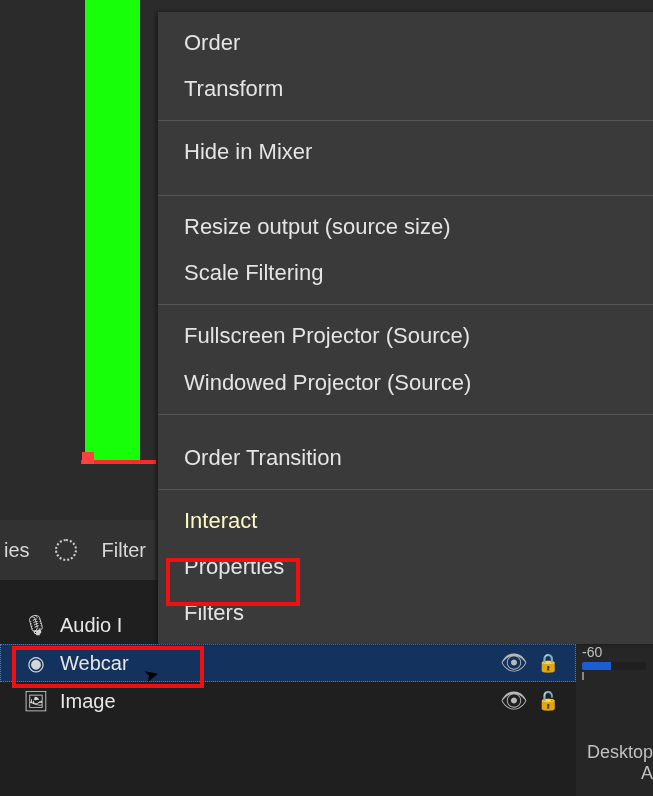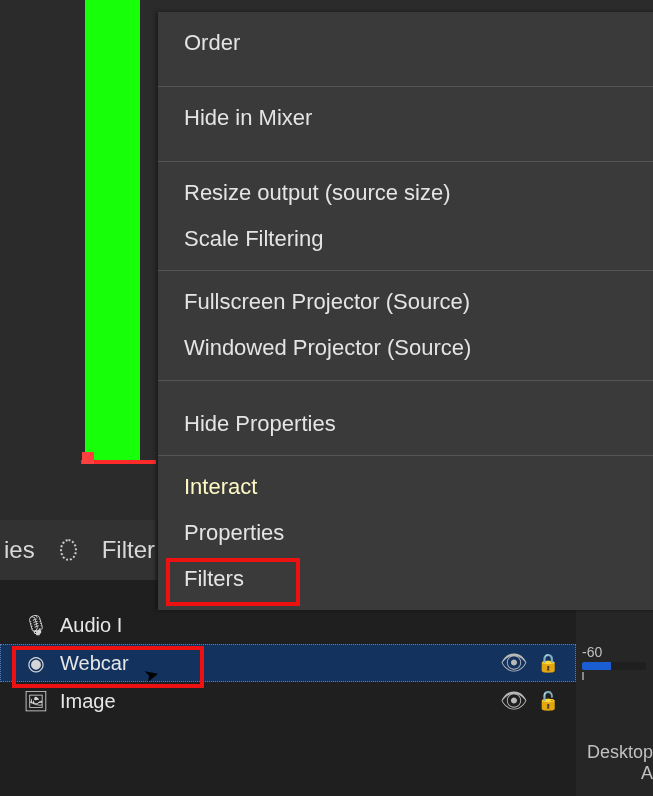--- a/index.html
+++ b/index.html
@@ -3,21 +3,21 @@
 <meta charset="utf-8">
 <style>
   * { box-sizing: border-box; margin: 0; padding: 0; font-family: "Segoe UI", Arial, sans-serif; }
   body { background: #2b2b2b; width: 653px; height: 796px; position: relative; overflow: hidden; color: #d8d8d8; }
 
   .preview-area { position: absolute; left: 0; top: 0; width: 155px; height: 500px; background: #2b2b2b; }
   .green-box { position: absolute; left: 85px; top: 0; width: 55px; height: 460px; background: #18ff0a; }
   .green-box::after { content:""; position:absolute; left:-4px; bottom:-4px; width:75px; height:4px; background:#ff2b2b; }
   .corner-dot { position:absolute; left:82px; top:452px; width:12px; height:12px; background:#ff4040; }
 
-  .dock-bar { position:absolute; left:0; top:520px; width:155px; height:60px; background:#323232; display:flex; align-items:center; gap:25px; padding-left:4px; font-size:24px; }
+  .dock-bar { position:absolute; left:0; top:520px; width:155px; height:60px; background:#323232; display:flex; align-items:center; gap:25px; padding-left:4px; font-size:20px; }
   .dock-bar .filter-icon { width:22px; height:22px; border:2px dotted #ccc; border-radius:50%; display:inline-block; }
 
   .sources-panel { position:absolute; left:0; top:580px; width:576px; height:216px; background:#1f1f1f; }
   .src-row { display:flex; align-items:center; height:38px; padding:0 8px 0 22px; font-size:20px; color:#e6e6e6; position:relative; }
   .src-row.selected { background:#13335e; outline:1px dotted #5a7bb8; outline-offset:-1px; }
   .src-ico { width:28px; text-align:center; margin-right:10px; color:#d6d6d6; font-size:20px; }
   .eye { position:absolute; right:48px; font-size:22px; color:#b9b9b9; }
   .lock { position:absolute; right:16px; font-size:18px; color:#a7a7a7; }
   .cursor { position:absolute; left:144px; top:20px; font-size:18px; color:#000; transform:rotate(-15deg); }
 
@@ -72,33 +72,33 @@
 
 <div class="audio-panel">
   <span style="position:absolute;top:64px;left:6px;">-60</span>
   <div class="meter"></div>
   <div class="tick"></div>
   <span class="desk-label">Desktop A</span>
 </div>
 
 <div class="context-menu">
   <div class="menu-item"><span>Order</span><span class="chev">▶</span></div>
-  <div class="menu-item"><span class="chev">▶</span></div>
+  <div class="menu-item"><span>Transform</span><span class="chev">▶</span></div>
   <div class="sep"></div>
   <div class="menu-item"><span>Hide in Mixer</span></div>
   <div class="menu-item"><span class="chev">▶</span></div>
   <div class="sep"></div>
   <div class="menu-item"><span>Resize output (source size)</span></div>
   <div class="menu-item"><span>Scale Filtering</span><span class="chev">▶</span></div>
   <div class="sep"></div>
   <div class="menu-item"><span>Fullscreen Projector (Source)</span><span class="chev">▶</span></div>
   <div class="menu-item"><span>Windowed Projector (Source)</span></div>
   <div class="sep"></div>
   <div class="menu-item"><span class="chev">▶</span></div>
-  <div class="menu-item"><span>Hide Properties</span><span class="chev">▶</span></div>
+  <div class="menu-item"><span>Order Transition</span><span class="chev">▶</span></div>
   <div class="sep"></div>
   <div class="menu-item disabled"><span>Interact</span></div>
   <div class="menu-item"><span>Properties</span></div>
   <div class="menu-item"><span>Filters</span></div>
 </div>
 
 <div class="anno anno-filters"></div>
 <div class="anno anno-webcam"></div>
 
 </body></html>

